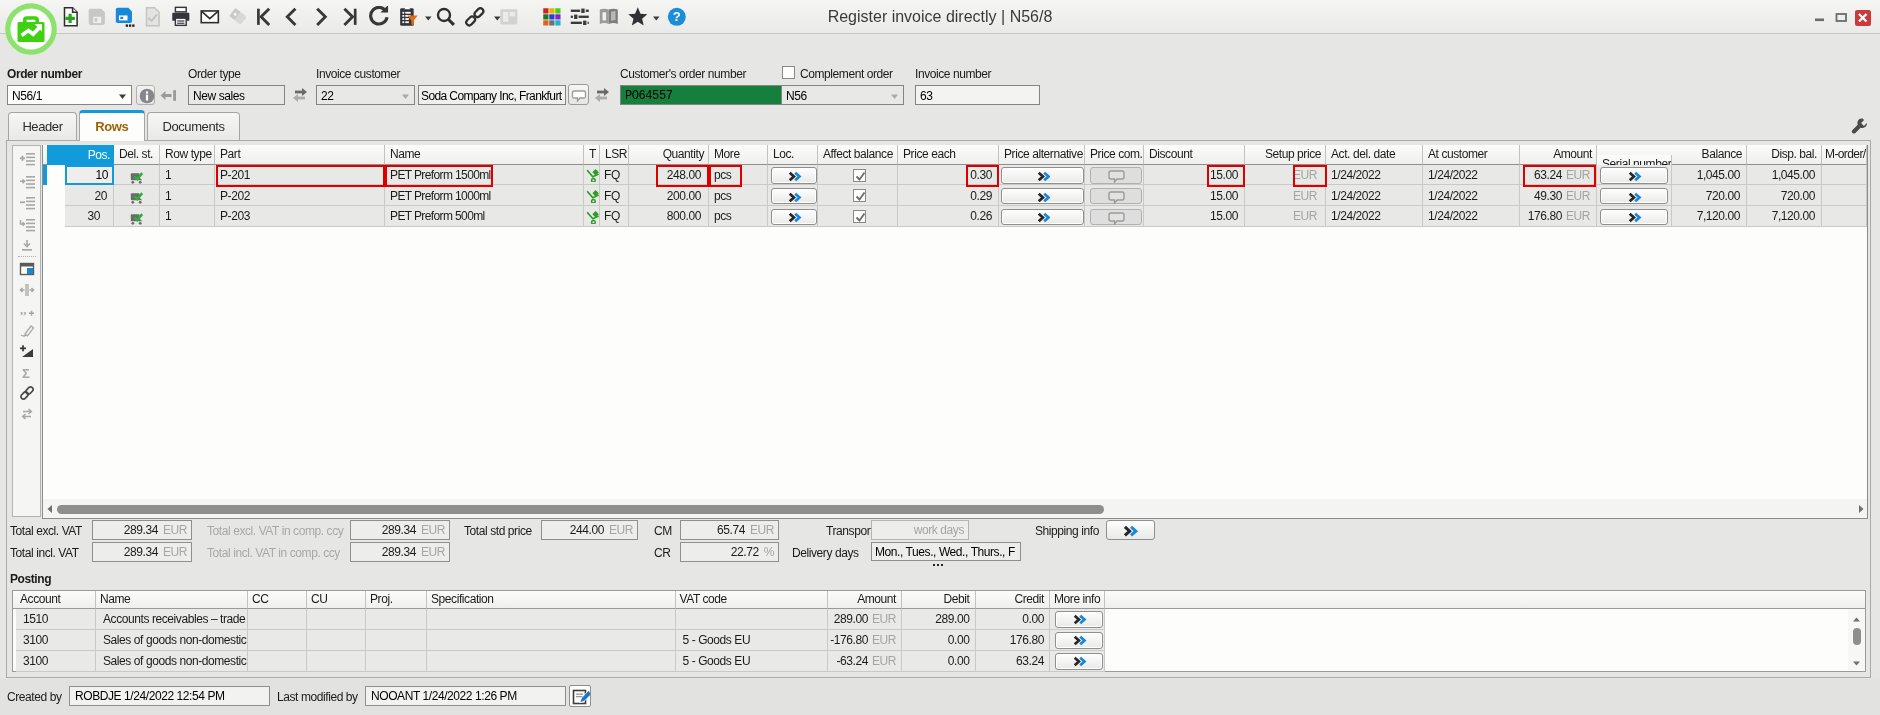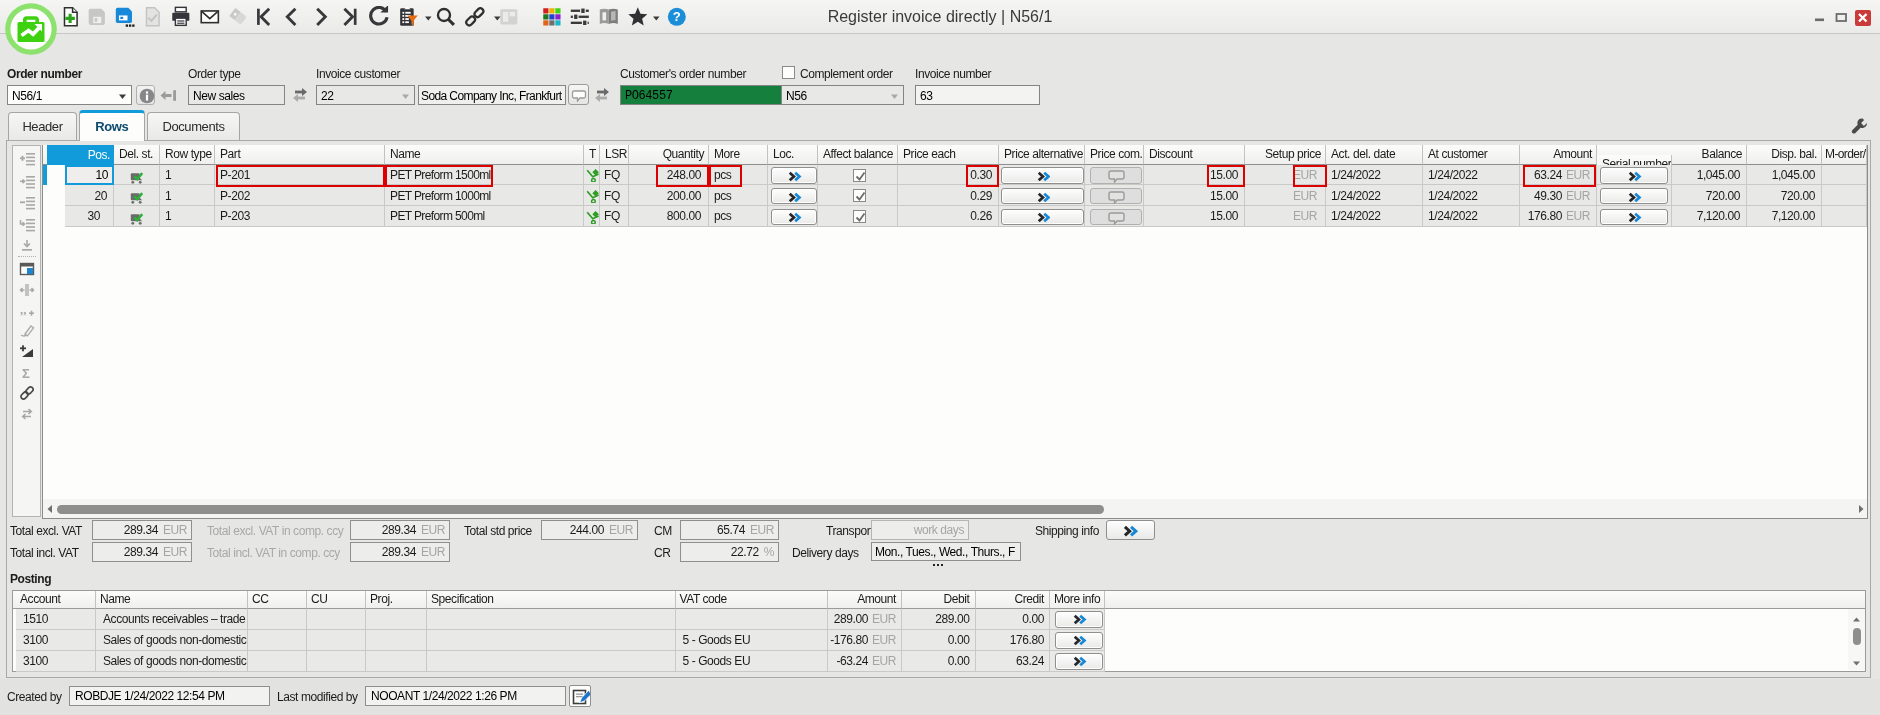--- a/index.html
+++ b/index.html
@@ -9,21 +9,21 @@
 .hcell{position:absolute;box-sizing:border-box;background:linear-gradient(#fcfcfb,#efefee);
   border-right:1px solid #c2c2c1;border-bottom:1px solid #8f8f8e;font-size:12px;letter-spacing:-0.42px;color:#1b1b1a;
   display:flex;align-items:center;overflow:hidden;white-space:nowrap;}
 .cell{position:absolute;box-sizing:border-box;border-right:1px solid #c9c9c8;
   font-size:12px;letter-spacing:-0.42px;color:#1b1b1a;display:flex;align-items:center;overflow:hidden;white-space:nowrap;}
 .eur{color:#a5a5a4;margin-left:4px;}
 .red{position:absolute;box-sizing:border-box;border:2.5px solid #dd0000;background:transparent;z-index:50;}
 </style></head><body>
 
 <div class="ab" style="left:0px;top:0px;width:1880px;height:34px;background:linear-gradient(#f5f5f4,#eaeae9);border-bottom:1px solid #c6c6c5;"></div>
-<div class="t" style="left:0px;top:8px;width:1880px;text-align:center;font-size:16px;letter-spacing:0px;color:#3a3a39;">Register invoice directly | N56/1</div>
+<div class="t" style="left:0px;top:8px;width:1880px;text-align:center;font-size:16px;letter-spacing:0px;color:#3a3a39;">Register invoice directly | N56/8</div>
 <svg style="position:absolute;left:5px;top:3px;" width="52" height="52" viewBox="0 0 52 52">
 <circle cx="26" cy="26" r="23.2" fill="#fdfdfc" stroke="#8ce26d" stroke-width="5.2"></circle>
 <rect x="12.5" y="19" width="27" height="20" rx="1.5" fill="#3ed112"></rect>
 <path d="M19.8 19 v-2.2 a1.8 1.8 0 0 1 1.8 -1.8 h8.8 a1.8 1.8 0 0 1 1.8 1.8 v2.2" fill="none" stroke="#3ed112" stroke-width="3.6"></path>
 <path d="M16.5 32.5 l7 -5 l4.6 3.6 l7 -7.2" fill="none" stroke="#fdfdfc" stroke-width="3.8"></path>
 <path d="M29.5 21 h7.5 v7.5 z" fill="#fdfdfc"></path>
 </svg>
 <svg style="position:absolute;left:60.2px;top:6.2px;" width="21.6" height="21.6" viewBox="0 0 24 24">
     <path d="M5 2 h9 l5 5 v15 h-14 z" fill="#fff" stroke="#2f2f2e" stroke-width="1.7"></path>
     <path d="M14 2 v5 h5" fill="#fff" stroke="#2f2f2e" stroke-width="1.7"></path>
@@ -214,21 +214,21 @@
   </svg>
 <div class="ab" style="left:620px;top:84.5px;width:180px;height:20px;background:#15803d;border:1px solid #848483;overflow:hidden;white-space:nowrap;font-family:Liberation Mono, monospace;"><span style="padding-left:4px;font-size:12px;letter-spacing:-0.42px;line-height:18.5px;white-space:nowrap;">PO64557</span></div>
 <div class="ab" style="left:781px;top:84.5px;width:123px;height:20px;background:#e8e8e7;border:1px solid #848483;overflow:hidden;white-space:nowrap;"><span style="padding-left:4px;font-size:12px;letter-spacing:-0.42px;line-height:18.5px;white-space:nowrap;">N56</span><div class="ab" style="left:108px;top:7px;width:9px;height:7px;">
       <svg style="position:absolute;left:0px;top:0px;" width="9" height="7" viewBox="0 0 9 7">
         <path d="M1 1.5 L8 1.5 L4.5 6 Z" fill="#a9a9a8"></path>
       </svg>
     </div></div>
 <div class="ab" style="left:915px;top:84.5px;width:125px;height:20px;background:#f3f3f2;border:1px solid #848483;overflow:hidden;white-space:nowrap;"><span style="padding-left:4px;font-size:12px;letter-spacing:-0.42px;line-height:18.5px;white-space:nowrap;">63</span></div>
 <div class="ab" style="left:8px;top:112px;width:69px;height:27.5px;background:linear-gradient(#f6f6f5,#e9e9e8);border:1px solid #a5a5a4;border-bottom:none;border-radius:4px 4px 0 0;display:flex;align-items:center;justify-content:center;font-size:13px;letter-spacing:-0.4px;color:#2b2b2a;">Header</div>
 <div class="ab" style="left:147px;top:112px;width:93px;height:27.5px;background:linear-gradient(#f6f6f5,#e9e9e8);border:1px solid #a5a5a4;border-bottom:none;border-radius:4px 4px 0 0;display:flex;align-items:center;justify-content:center;font-size:13px;letter-spacing:-0.4px;color:#2b2b2a;">Documents</div>
-<div class="ab" style="left:79px;top:109.5px;width:65.5px;height:31.5px;background:#fdfdfc;border:1px solid #a5a5a4;border-bottom:none;border-radius:4px 4px 0 0;border-top:3.5px solid #119bda;display:flex;align-items:center;justify-content:center;font-size:13px;letter-spacing:-0.4px;font-weight:bold;color:#0c4a6e;z-index:30;">Rows</div>
+<div class="ab" style="left:79px;top:109.5px;width:65.5px;height:31.5px;background:#fdfdfc;border:1px solid #a5a5a4;border-bottom:none;border-radius:4px 4px 0 0;border-top:3.5px solid #119bda;display:flex;align-items:center;justify-content:center;font-size:13px;letter-spacing:-0.4px;font-weight:bold;color:#a16207;z-index:30;">Rows</div>
 <svg style="position:absolute;left:1850px;top:116px;" width="18" height="18" viewBox="0 0 18 18">
     <path d="M12.5 2.5 a4.6 4.6 0 0 0 -4.8 6.3 L2.5 14 a2 2 0 0 0 2.9 2.9 L10.6 11.7 a4.6 4.6 0 0 0 6.3 -4.8 l-3 3 l-2.8 -2.8 l3 -3 z" fill="#4a4a49"></path>
   </svg>
 <div class="ab" style="left:6px;top:139.5px;width:1864.5px;height:538.5px;border:1px solid #a9a9a8;"></div>
 <div class="ab" style="left:11.5px;top:144.5px;width:29.5px;height:372px;background:#f5f5f4;border:1px solid #b3b3b2;"></div>
 <svg style="position:absolute;left:19px;top:151px;" width="16" height="16" viewBox="0 0 16 16">
     <rect x="1" y="6.4" width="5" height="1.8" fill="#a8a8a7"></rect>
     <rect x="2.6" y="4.8" width="1.8" height="5" fill="#a8a8a7"></rect>
     <rect x="7" y="2" width="9" height="1.6" fill="#a8a8a7"></rect>
     <rect x="7" y="5.6" width="9" height="1.6" fill="#a8a8a7"></rect>

